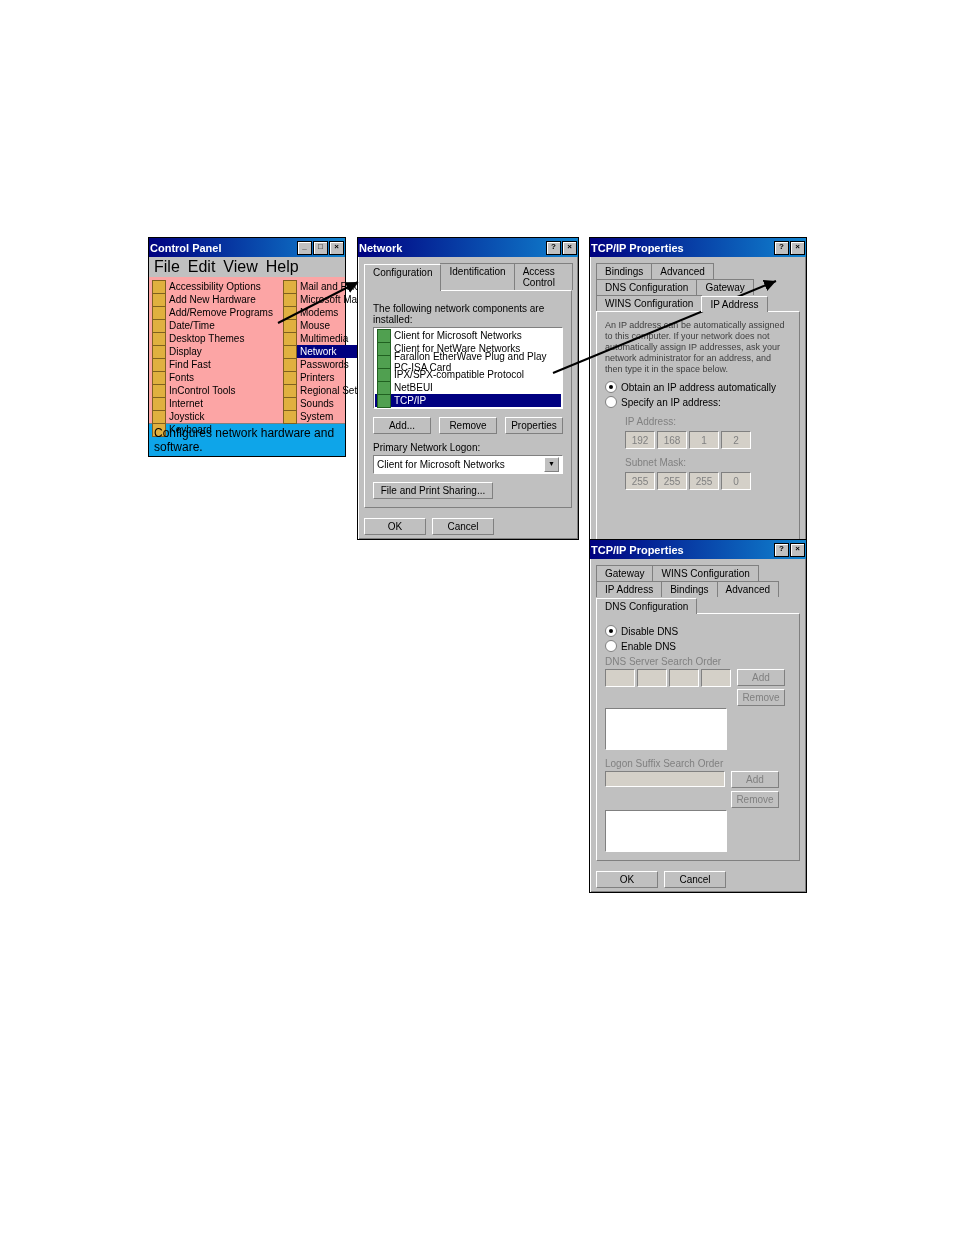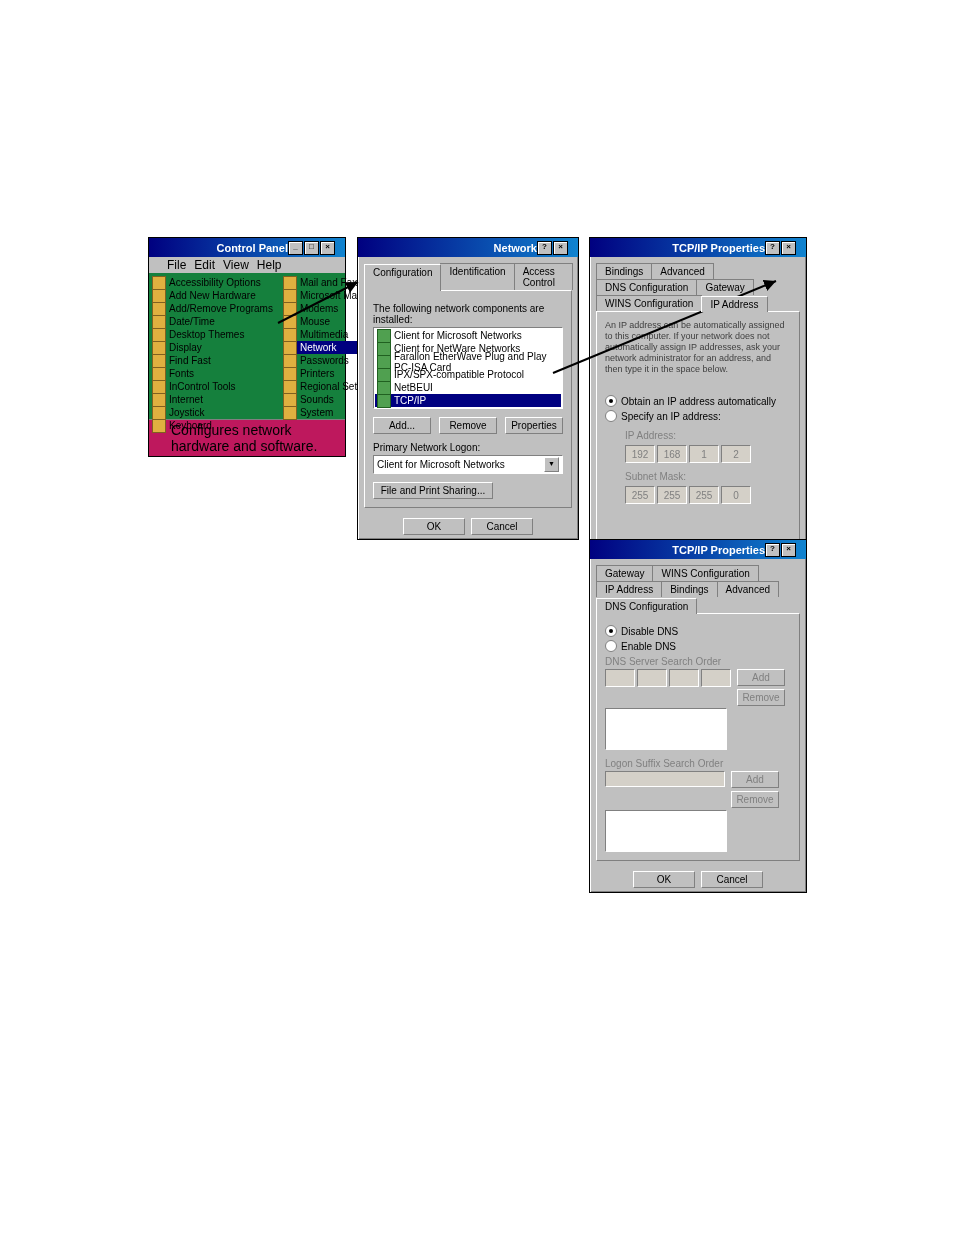--- a/index.html
+++ b/index.html
@@ -1,45 +1,45 @@
 <!DOCTYPE html>
 <html><head>
 <meta charset="utf-8">
 <style>
   html,body{margin:0;padding:0;background:#fff;width:954px;height:1235px;font-family:"MS Sans Serif",Tahoma,Arial,sans-serif;font-size:10px;color:#000;overflow:hidden}
   .win{position:absolute;background:#c0c0c0;border:1px solid #000;box-shadow:inset 1px 1px 0 #fff,inset -1px -1px 0 #808080}
-  .titlebar{background:linear-gradient(to right,#000080,#1084d0);color:#fff;font-weight:700;font-size:11px;padding:2px 10px;display:flex;align-items:center;justify-content:flex-end;height:15px}
+  .titlebar{background:linear-gradient(to right,#000080,#1084d0);color:#fff;font-weight:700;font-size:11px;padding:2px 1px;display:flex;align-items:center;justify-content:space-between;height:15px}
   .titlebar .buttons{display:flex;gap:1px}
   .titlebar .buttons span{width:13px;height:12px;background:#c0c0c0;border:1px solid #000;box-shadow:inset 1px 1px 0 #fff;font-size:8px;line-height:10px;text-align:center;color:#000}
-  .menubar{background:#c0c0c0;padding:1px 18px;font-size:12px;display:flex;gap:8px}
+  .menubar{background:#c0c0c0;padding:1px 5px;font-size:16px;display:flex;gap:8px}
   .menubar span{cursor:default}
-  .cp-body{background:#15803d;padding:3px;display:flex;gap:10px;height:140px}
+  .cp-body{background:#fca5a5;padding:3px;display:flex;gap:10px;height:140px}
   .cp-col{display:flex;flex-direction:column;gap:0}
   .cp-item{display:flex;align-items:center;gap:3px;height:13px;font-size:10px;cursor:default;white-space:nowrap}
   .cp-item .ic{width:12px;height:12px;background:#e0b040;border:1px solid #806020;flex-shrink:0}
   .cp-item.sel{background:#000080;color:#fff}
-  .status{background:#be185d;border-top:1px solid #808080;padding:2px 22px;font-size:14px}
+  .status{background:#0ea5e9;border-top:1px solid #808080;padding:2px 5px;font-size:12px}
   .tabs{display:flex;margin:6px 6px 0 6px}
   .tab{background:#c0c0c0;border:1px solid #808080;border-bottom:none;padding:2px 8px;font-size:10px;margin-right:-1px;position:relative}
   .tab.active{background:#c0c0c0;border-color:#fff #808080 #c0c0c0 #fff;z-index:2;top:1px}
   .tabpanel{margin:0 6px 6px 6px;background:#c0c0c0;border:1px solid;border-color:#fff #808080 #808080 #fff;padding:8px}
   .sunken{background:#fff;border:1px solid;border-color:#808080 #fff #fff #808080;padding:1px}
   .listbox{height:78px;overflow:hidden}
   .listitem{display:flex;align-items:center;gap:3px;padding:0 2px;font-size:10px;height:13px}
   .listitem.sel{background:#000080;color:#fff}
   .listitem .ic{width:12px;height:12px;background:#50a050;border:1px solid #206020;flex-shrink:0}
   .btnrow{display:flex;gap:8px;margin:8px 0;justify-content:space-between}
   .btn{background:#c0c0c0;border:1px solid;border-color:#fff #808080 #808080 #fff;padding:2px 0;font-size:10px;text-align:center;cursor:default}
   .btn.w{width:60px}
   .label{font-size:10px;margin:4px 0 2px}
   .select{background:#fff;border:1px solid;border-color:#808080 #fff #fff #808080;padding:1px 3px;font-size:10px;display:flex;justify-content:space-between;align-items:center}
   .select .arrow{width:13px;height:13px;background:#c0c0c0;border:1px solid;border-color:#fff #808080 #808080 #fff;text-align:center;font-size:7px;line-height:11px}
   .groupbox{border:1px solid #808080;box-shadow:inset 1px 1px 0 #fff;padding:4px 6px 6px;margin-top:6px}
   .groupbox .gtitle{position:relative;top:-10px;background:#c0c0c0;padding:0 3px;font-size:10px;display:inline-block}
-  .dlgbtns{display:flex;justify-content:center;gap:6px;padding:4px 6px}
+  .dlgbtns{display:flex;justify-content:flex-start;gap:6px;padding:4px 6px}
   .smalltxt{font-size:9px;color:#404040;line-height:11px}
   .radio{display:flex;align-items:center;gap:4px;font-size:10px;margin:3px 0}
   .radio .r{width:10px;height:10px;border-radius:50%;background:#fff;border:1px solid #808080;display:flex;align-items:center;justify-content:center}
   .radio .r.on::after{content:"";width:4px;height:4px;border-radius:50%;background:#000}
   .ipbox{display:flex;gap:2px;margin-left:20px}
   .ipbox input{width:24px;height:14px;border:1px solid;border-color:#808080 #fff #fff #808080;font-size:10px;text-align:center;background:#fff}
   .ipbox.dis input{background:#d4d0c8;color:#808080}
   .dim,.dim input{color:#808080}
   .hostrow{display:flex;gap:10px;margin:6px 0}
   .hostrow .fld{flex:1}
@@ -240,21 +240,21 @@
   <div class="tabs" style="flex-wrap:wrap">
     <div class="tab">Bindings</div>
     <div class="tab">Advanced</div>
     <div class="tab">DNS Configuration</div>
     <div class="tab">Gateway</div>
     <div class="tab">WINS Configuration</div>
     <div class="tab active">IP Address</div>
   </div>
   <div class="tabpanel">
     <div class="smalltxt">An IP address can be automatically assigned to this computer. If your network does not automatically assign IP addresses, ask your network administrator for an address, and then type it in the space below.</div>
-    <div style="margin-top:20px">
+    <div style="margin-top:6px">
       <div class="radio">
         <span class="r on"></span>
         <span>Obtain an IP address automatically</span>
       </div>
       <div class="radio">
         <span class="r"></span>
         <span>Specify an IP address:</span>
       </div>
       <div class="dim" style="margin:8px 0 4px 20px">
         <span>IP Address:</span>

